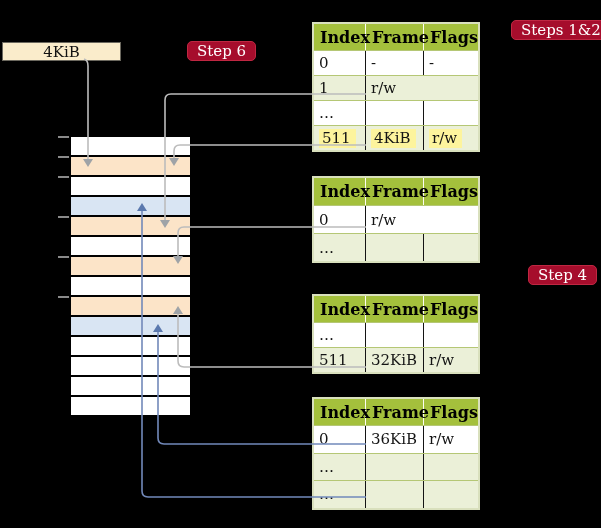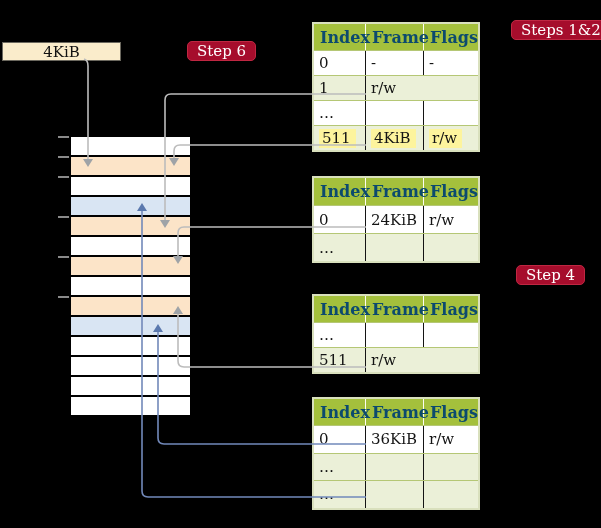--- a/index.html
+++ b/index.html
@@ -20,21 +20,21 @@
   }
   
   .step{
     position:absolute;height:16px;line-height:16px;padding:1px 9px;
     background:var(--step-badge-bg);color:#fff;font-size:15px;
     border-radius:5px;border:1px solid #bf2742;white-space:nowrap;
   }
   #step-0{left:187px;top:41px;}
   #steps-1-2{left:511px;top:20px;}
   #step-3{left:519px;top:158px;}
-  #step-4{left:516px;top:265px;}
+  #step-4{left:528px;top:265px;}
   
   .memory-stack{
     position:absolute;left:71px;top:137px;width:119px;
     display:flex;flex-direction:column;gap:2px;
   }
   .mrow{height:18px;}
   .mrow.white{background:var(--frame-white);}
   .mrow.wheat{background:var(--frame-wheat);}
   .mrow.blue{background:var(--frame-blue);}
   .tick{position:absolute;left:58px;width:11px;height:2px;background:var(--tick-gray);}
@@ -42,21 +42,21 @@
   .pt-table{
     position:absolute;left:312px;width:164px;
     border:2px solid var(--table-border);
     background:var(--table-header-bg);
   }
   #table-0{top:22px;}  #table-1{top:176px;}
   #table-2{top:294px;} #table-3{top:397px;}
   .hrow,.trow{display:grid;grid-template-columns:52px 58px 54px;}
   .hrow{background:var(--table-header-bg);}
   .hrow .cell{
-    color:#0c4a6e;font-weight:bold;font-size:16px;
+    color:#000000;font-weight:bold;font-size:16px;
     display:flex;align-items:center;padding-left:6px;
   }
   .hrow .cell:not(:last-child){border-right:1.5px solid #fdfdf2;}
   .trow{background:var(--frame-white);}
   .trow.shaded{background:var(--table-row-shaded);}
   .trow{border-top:1px solid var(--row-divider);}
   .trow .cell{
     color:#141414;font-size:15px;display:flex;align-items:center;padding-left:5px;
   }
   .trow .cell:not(:last-child){border-right:1px solid #141414;}
@@ -158,23 +158,20 @@
       <div class="hrow">
         <div class="cell">Index</div>
         <div class="cell">Frame</div>
         <div class="cell">Flags</div>
       </div>
       <div class="trow">
         <div class="cell">
           <span>0</span>
         </div>
         <div class="cell">
-          <span>24KiB</span>
-        </div>
-        <div class="cell">
           <span>r/w</span>
         </div>
       </div>
       <div class="trow shaded">
         <div class="cell">
           <span>…</span>
         </div>
         <div class="cell"></div>
         <div class="cell"></div>
       </div>
@@ -188,20 +185,23 @@
       <div class="trow">
         <div class="cell">
           <span>…</span>
         </div>
         <div class="cell"></div>
         <div class="cell"></div>
       </div>
       <div class="trow shaded">
         <div class="cell">
           <span>511</span>
+        </div>
+        <div class="cell">
+          <span>32KiB</span>
         </div>
         <div class="cell">
           <span>r/w</span>
         </div>
       </div>
     </div>
   <div class="pt-table" id="table-3">
       <div class="hrow">
         <div class="cell">Index</div>
         <div class="cell">Frame</div>

